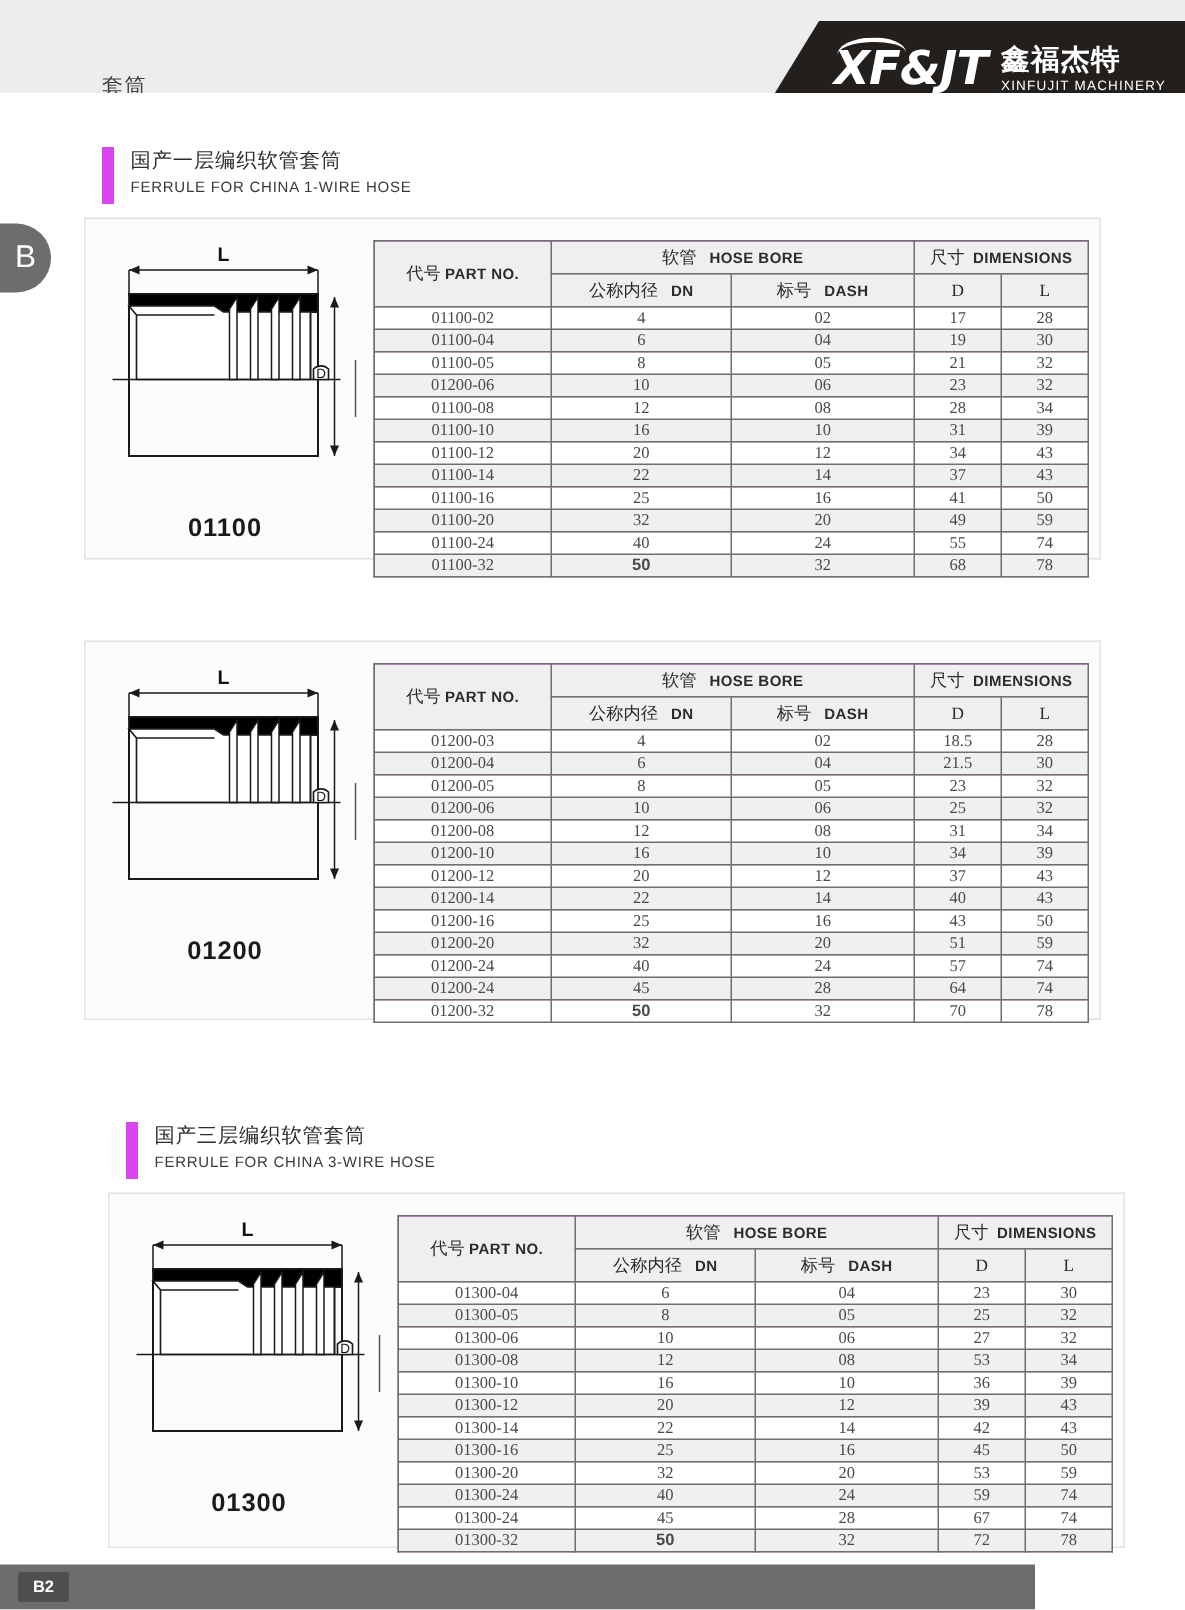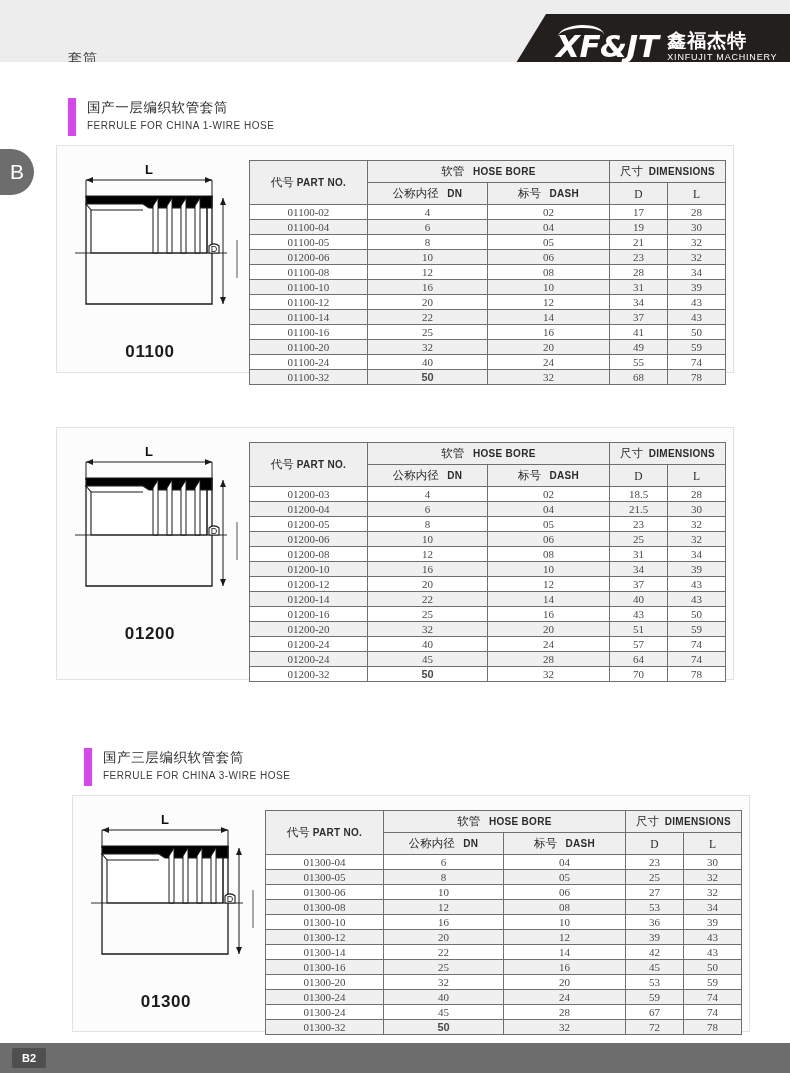--- a/index.html
+++ b/index.html
@@ -223,21 +223,21 @@
   .c-dn   { width: 120px; }
   .c-dash { width: 122px; }
   .c-d    { width: 58px; }
   .c-l    { width: 58px; }
 
   
   .footer {
     position: absolute;
     left: 0;
     bottom: 0;
-    width: 790px;
+    width: 690px;
     height: 30px;
     background: #6d6d6d;
   }
   .footer-badge {
     position: absolute;
     left: 12px;
     top: 5px;
     width: 34px;
     height: 20px;
     background: #4f4f4f;

